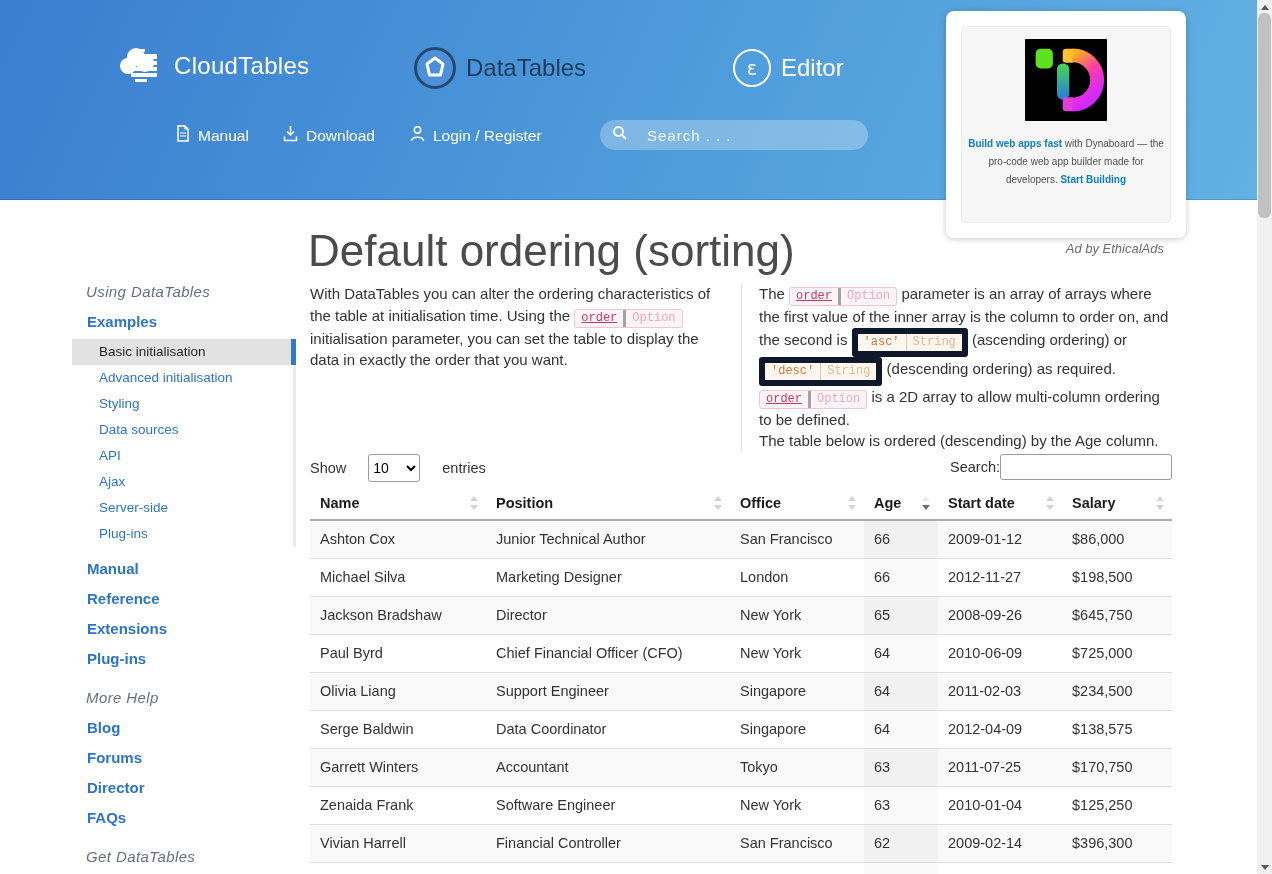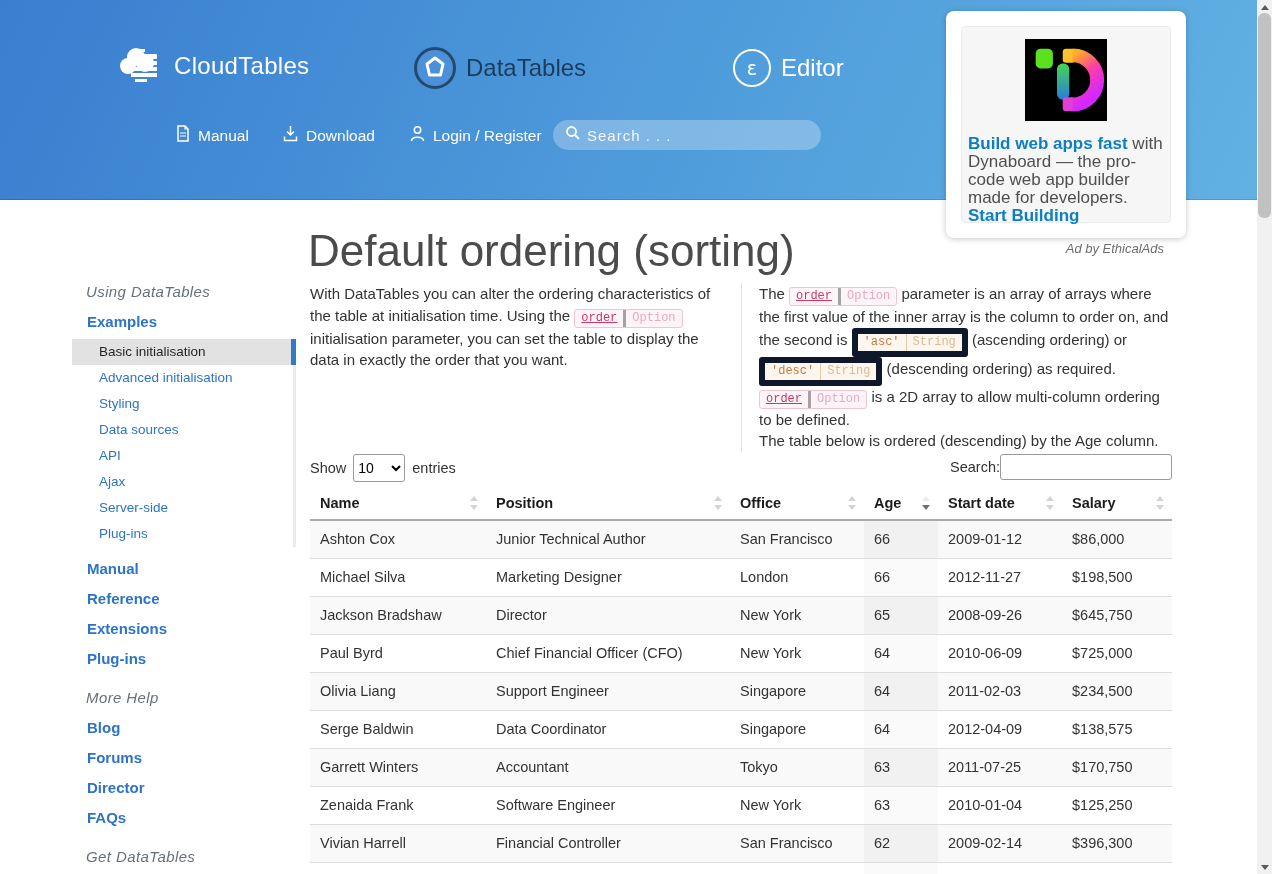--- a/index.html
+++ b/index.html
@@ -26,33 +26,33 @@
   .brand-datatables .brand-label{font-size:24px;font-weight:500;color:#1d3c5c;}
   .brand-editor{left:733px;top:49px;}
   .brand-editor .brand-label{font-size:24px;font-weight:300;}
   .dt-circle{width:42px;height:42px;border-radius:50%;background:#4b90d8;border:3px solid #24496f;
              display:flex;align-items:center;justify-content:center;}
   .ed-circle{width:38px;height:38px;border-radius:50%;border:2px solid #fff;
              display:flex;align-items:center;justify-content:center;color:#fff;font-size:19px;font-family:"DejaVu Sans",sans-serif;}
   .top-nav{position:absolute;left:0;top:120px;width:100%;height:30px;}
   .nav-item{position:absolute;display:flex;align-items:center;gap:8px;color:#fff;font-size:15.5px;cursor:pointer;}
   .nav-manual{left:176px;top:5px;} .nav-download{left:283px;top:5px;} .nav-login{left:410px;top:5px;}
-  .search-pill{position:absolute;left:553px;top:0;width:268px;height:30px;border-radius:15px;
-    background:rgba(255,255,255,0.28);display:flex;align-items:center;padding:0 12px;gap:4px;}
+  .search-pill{position:absolute;left:600px;top:0;width:268px;height:30px;border-radius:15px;
+    background:rgba(255,255,255,0.28);display:flex;align-items:center;padding:0 12px;gap:17px;}
   .search-pill input{border:none;outline:none;background:transparent;color:#fff;font-size:15px;width:200px;
     font-family:"Liberation Sans",sans-serif;}
   .search-pill input::placeholder{color:rgba(255,255,255,0.9);letter-spacing:1px;}
 
   
   .ad-card{position:absolute;left:946px;top:11px;width:240px;height:227px;background:#fff;border-radius:8px;
     box-shadow:0 1px 6px rgba(0,0,0,0.22);z-index:10;padding:15px;}
   .ad-inner{width:100%;height:100%;background:#f6f6f7;border:1px solid #ececec;border-radius:4px;
     display:flex;flex-direction:column;align-items:center;padding:12px 8px;}
   .ad-logo{width:82px;height:82px;margin-bottom:14px;}
-  .ad-text{font-size:17px;line-height:18px;color:#4f4f4f;width:196px;}
+  .ad-text{font-size:10px;line-height:18px;color:#4f4f4f;text-align:center;width:196px;}
   .ad-link{color:#0d7ec2;font-weight:bold;text-decoration:none;cursor:pointer;}
   .ad-attr{position:absolute;left:946px;top:241px;width:218px;text-align:right;
     font-size:13px;font-style:italic;color:#6d6d6d;}
 
   
   .sidebar{position:absolute;left:72px;top:280px;width:224px;font-size:15px;}
   .nav-heading{font-style:italic;color:#66707a;font-size:15px;letter-spacing:.4px;margin:22px 0 9px 14px;}
   .nav-heading:first-child{margin-top:3px;}
   .nav-bold{display:block;color:#2d74c7;font-weight:bold;font-size:15px;margin:13px 0 0 15px;
     text-decoration:none;cursor:pointer;line-height:17px;}
@@ -78,21 +78,21 @@
   .code-tag .part{display:inline-block;padding:1px 6px;}
   .tag-pink{border:1px solid #f2c3d2;background:#fdf4f7;}
   .tag-pink .p1{color:#cb3866;text-decoration:underline;border-right:3px solid #a3a3a3;}
   .tag-pink .p2{color:#e9a9bf;}
   .tag-tan{border:6px solid #0f172a;background:#fcf6ee;}
   .tag-tan .p1{color:#c87a41;border-right:1px solid #e6c9a5;}
   .tag-tan .p2{color:#dcba93;}
 
   
   .dt-controls{position:absolute;left:310px;top:454px;width:862px;height:30px;font-size:14.5px;color:#333;}
-  .show-group{position:absolute;left:0;top:0;display:flex;align-items:center;gap:7px;}
+  .show-group{position:absolute;left:0;top:0;display:flex;align-items:center;gap:22px;}
   .show-group select{width:52px;height:28px;font-size:14px;border:1px solid #999;border-radius:3px;
     background:#fff;font-family:"Liberation Sans",sans-serif;}
   .search-group{position:absolute;right:0;top:0;display:flex;align-items:center;gap:0;}
   .search-group input{width:172px;height:26px;border:1px solid #999;border-radius:3px;background:#fff;
     font-size:14px;padding:0 5px;font-family:"Liberation Sans",sans-serif;}
 
   
   .data-table{position:absolute;left:310px;top:487px;width:862px;border-collapse:collapse;table-layout:fixed;}
   .data-table th{height:33px;text-align:left;font-size:14.5px;font-weight:bold;color:#1c1c1c;
     padding:0 26px 0 10px;border-bottom:2px solid #ababab;position:relative;cursor:pointer;}

